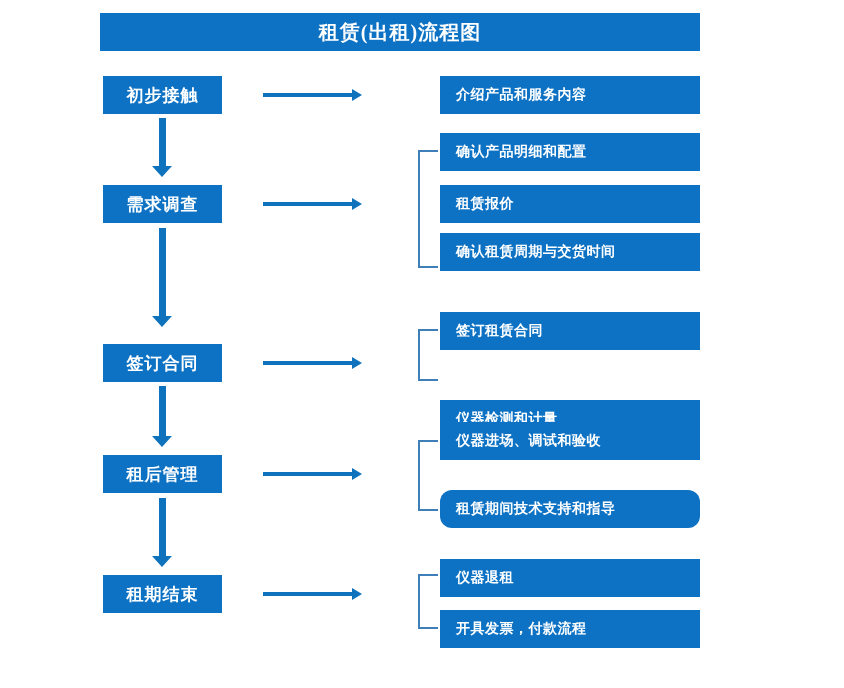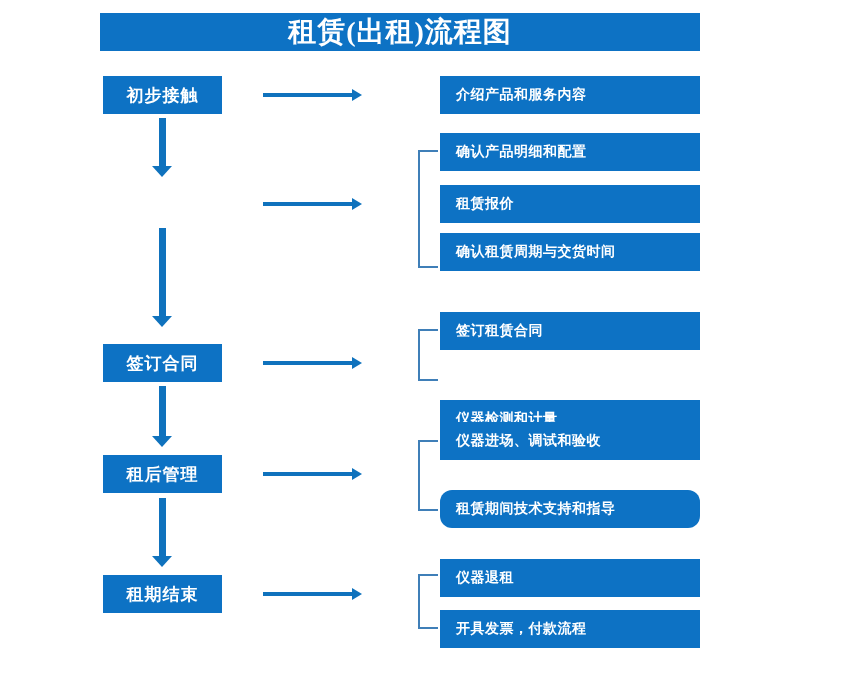--- a/index.html
+++ b/index.html
@@ -24,21 +24,21 @@
 
   
   .title-bar {
     position: absolute;
     left: 100px;
     top: 13px;
     width: 600px;
     height: 38px;
     background: #0d72c4;
     color: #ffffff;
-    font-size: 28px;
+    font-size: 20px;
     font-weight: bold;
     display: flex;
     align-items: center;
     justify-content: center;
     letter-spacing: 1px;
   }
 
   
   .box {
     position: absolute;
@@ -114,20 +114,21 @@
   }
 </style>
 </head>
 <body>
 
 <div id="canvas">
 
   <div class="title-bar">租赁(出租)流程图</div>
 
   <div class="box box-left" style="top:76px;">初步接触</div>
+  <div class="box box-left" style="top:185px;">需求调查</div>
   <div class="box box-left" style="top:344px;">签订合同</div>
   <div class="box box-left" style="top:455px;">租后管理</div>
   <div class="box box-left" style="top:575px;">租期结束</div>
 
   <div class="varrow" style="top:118px; height:48px;"></div>
   <div class="varrow-head" style="top:166px;"></div>
 
   <div class="varrow" style="top:228px; height:88px;"></div>
   <div class="varrow-head" style="top:316px;"></div>
 

